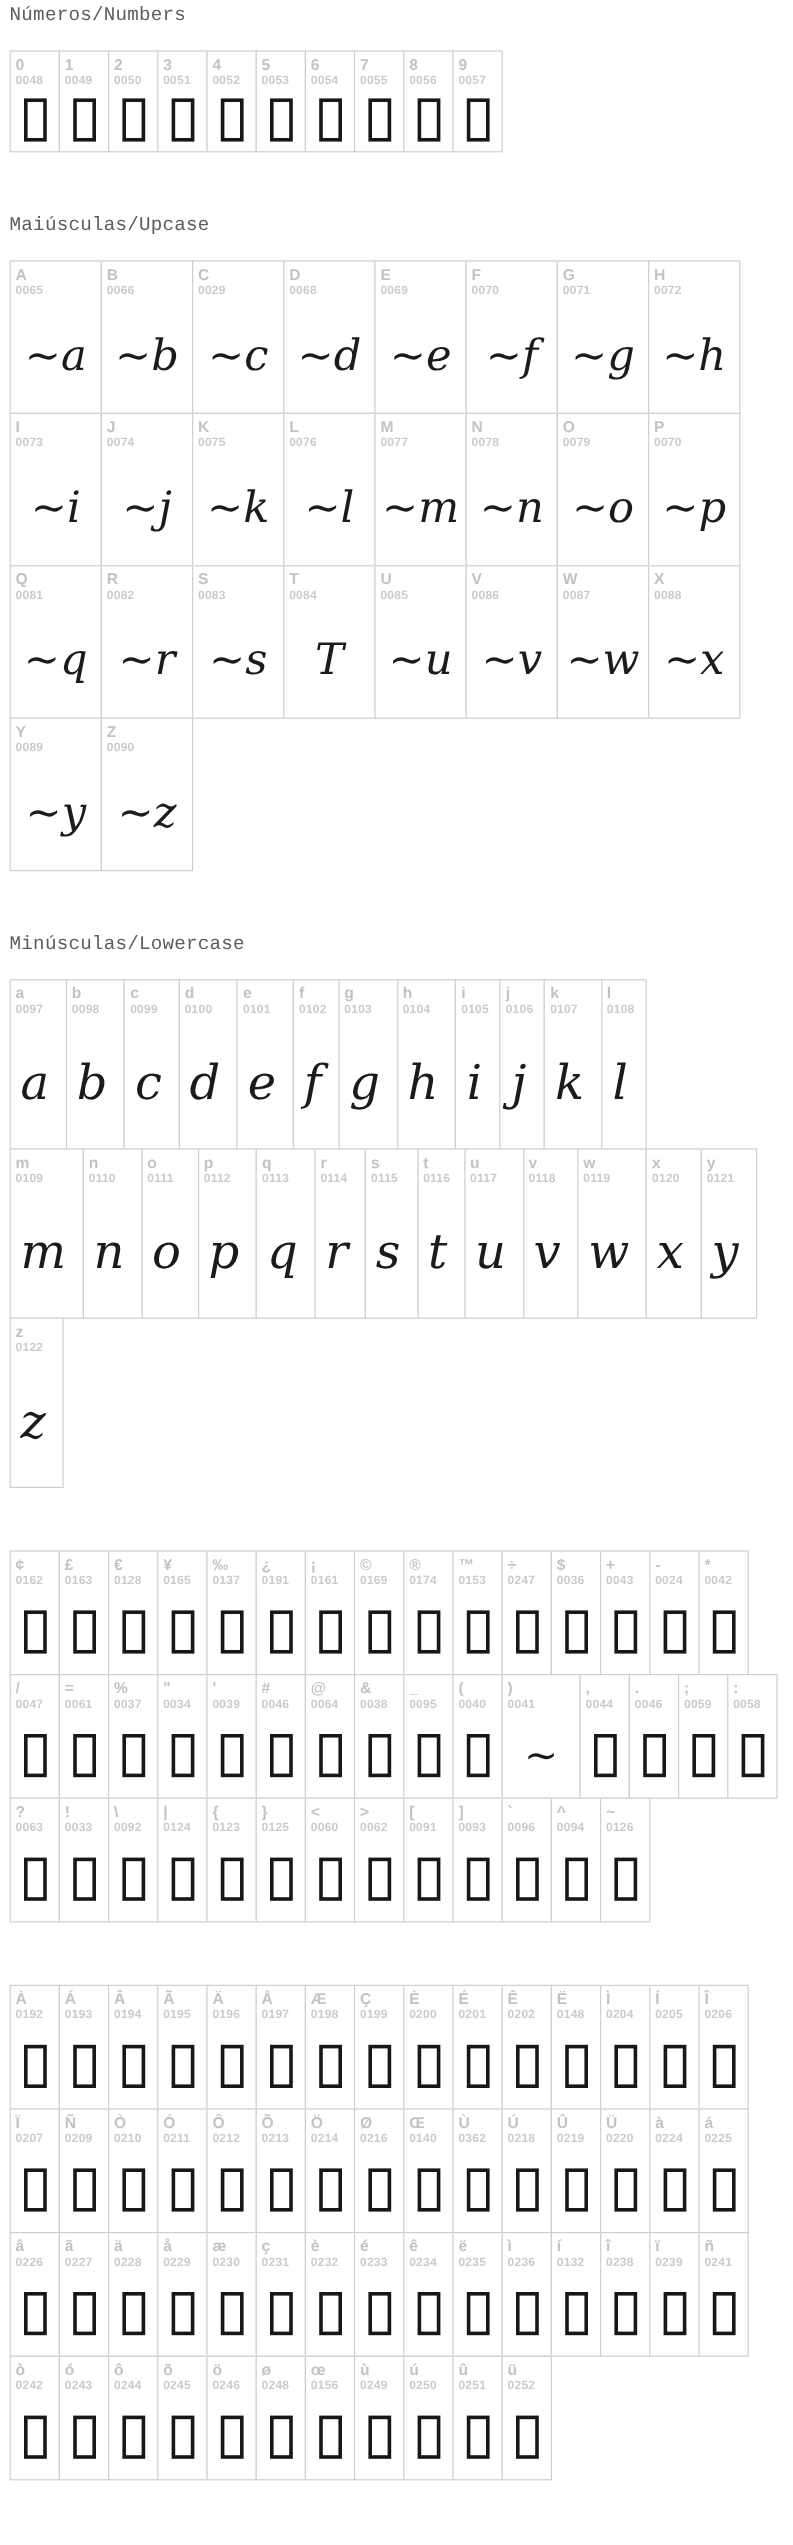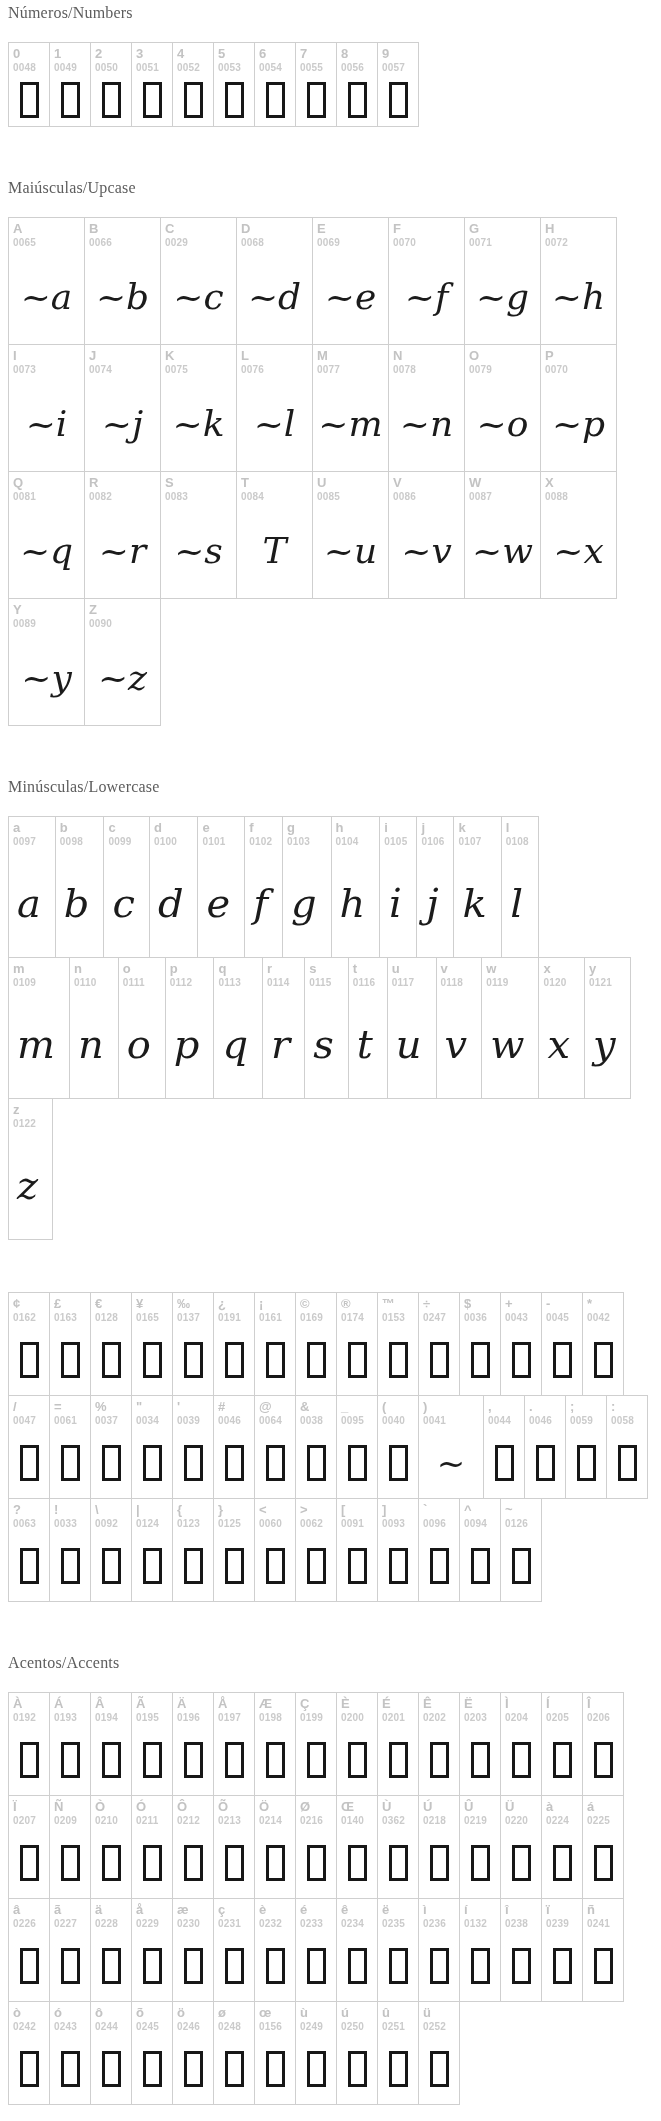--- a/index.html
+++ b/index.html
@@ -1,20 +1,20 @@
 <!DOCTYPE html>
 <html><head>
 <meta charset="utf-8">
 <style>
   html,body{margin:0;padding:0;background:#ffffff;}
   body{width:661px;font-family:"Liberation Sans",sans-serif;}
   #character-map{padding:4px 0 30px 8px;}
   .section{margin:0;}
   .section-title{
-    font-family:Liberation Serif, serif;
+    font-family:Liberation Mono, monospace;
     font-size:16px;font-weight:400;color:#5d5d5d;
     margin:0 0 20px 0;padding:0;letter-spacing:.2px;
   }
   .section + .section .section-title{margin-top:16px;}
   .section{margin-bottom:52px;}
   .row{display:flex;align-items:stretch;width:fit-content;}
   .row + .row{margin-top:-1px;}
   .cell{
     border:1px solid #cfcfcf;background:#ffffff;
     display:flex;flex-direction:column;box-sizing:border-box;
@@ -753,21 +753,21 @@
             <span class="cell-label">+</span>
             <span class="cell-code">0043</span>
           </div>
           <div class="glyph-area">
             <span class="tofu"></span>
           </div>
         </div>
         <div class="cell">
           <div class="cell-head">
             <span class="cell-label">-</span>
-            <span class="cell-code">0045</span>
+            <span class="cell-code">0024</span>
           </div>
           <div class="glyph-area">
             <span class="tofu"></span>
           </div>
         </div>
         <div class="cell">
           <div class="cell-head">
             <span class="cell-label">*</span>
             <span class="cell-code">0042</span>
           </div>
@@ -1027,21 +1027,20 @@
             <span class="cell-label">~</span>
             <span class="cell-code">0126</span>
           </div>
           <div class="glyph-area">
             <span class="tofu"></span>
           </div>
         </div>
       </div>
     </section>
     <section class="section accents">
-      <h2 class="section-title">Acentos/Accents</h2>
       <div class="row">
         <div class="cell">
           <div class="cell-head">
             <span class="cell-label">À</span>
             <span class="cell-code">0192</span>
           </div>
           <div class="glyph-area">
             <span class="tofu"></span>
           </div>
         </div>
@@ -1131,21 +1130,21 @@
             <span class="cell-label">Ê</span>
             <span class="cell-code">0202</span>
           </div>
           <div class="glyph-area">
             <span class="tofu"></span>
           </div>
         </div>
         <div class="cell">
           <div class="cell-head">
             <span class="cell-label">Ë</span>
-            <span class="cell-code">0203</span>
+            <span class="cell-code">0148</span>
           </div>
           <div class="glyph-area">
             <span class="tofu"></span>
           </div>
         </div>
         <div class="cell">
           <div class="cell-head">
             <span class="cell-label">Ì</span>
             <span class="cell-code">0204</span>
           </div>

